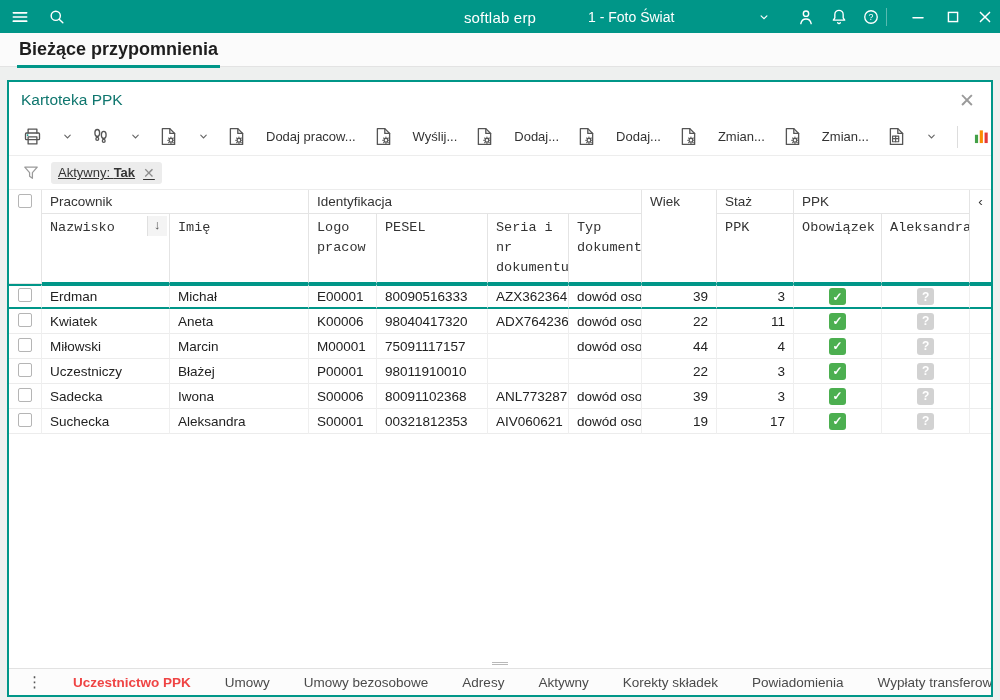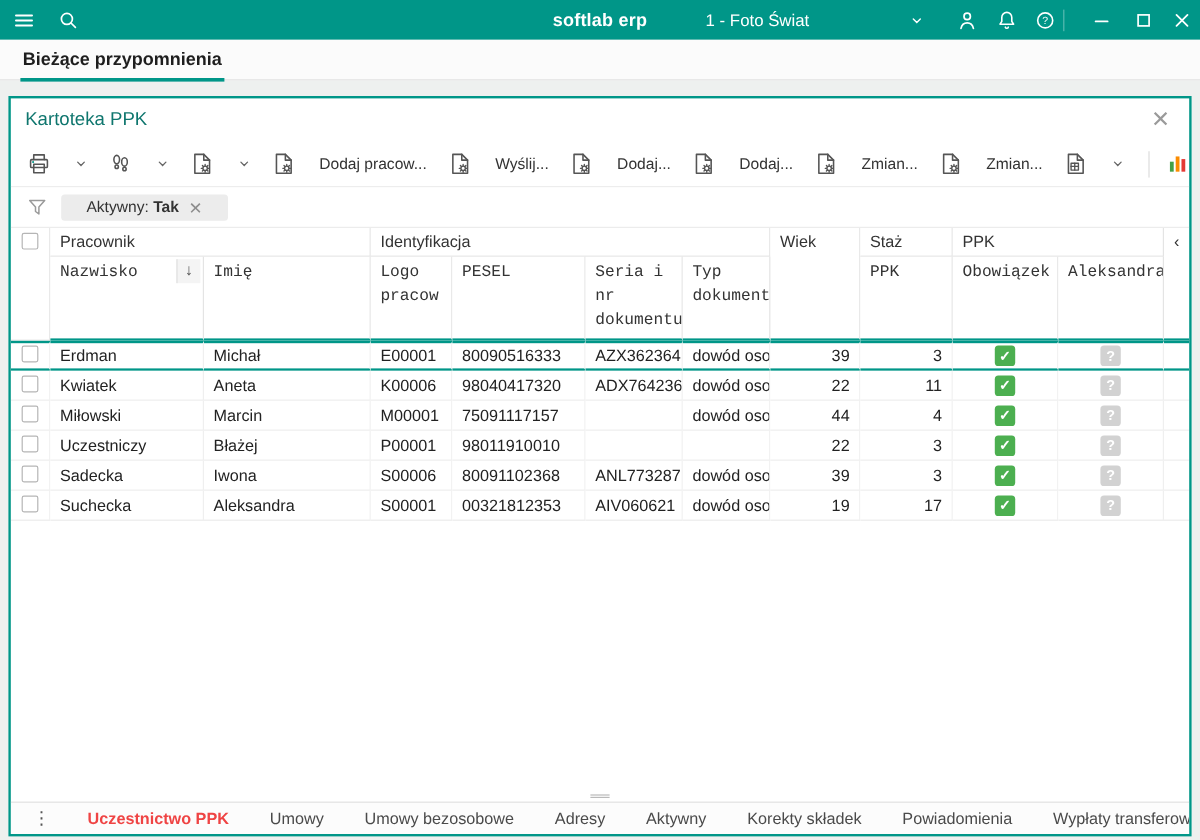--- a/index.html
+++ b/index.html
@@ -4,29 +4,29 @@
 <style>
   * { box-sizing: border-box; margin: 0; padding: 0; }
   html,body { width:1000px; height:700px; overflow:hidden;
     font-family:"Liberation Sans", sans-serif; background:#eef0ef; color:#2b2b2b; }
 
   
   .titlebar { position:relative; height:33px; background:#009688; color:#fff; }
   .titlebar .abs { position:absolute; top:50%; transform:translateY(-50%);
     display:flex; align-items:center; cursor:default; }
   .tb-ic { width:20px; height:20px; display:block; }
-  .titlebar .appname { left:50%; transform:translate(-50%,-50%); font-size:15px; letter-spacing:.2px;font-weight:bold; }
+  .titlebar .appname { left:50%; transform:translate(-50%,-50%); font-size:15px; letter-spacing:.2px; }
   .titlebar .company { left:588px; font-size:14px; }
   .tb-sep { left:886px; width:1px; height:18px; background:rgba(255,255,255,.35); }
 
   
   .tabbar { height:34px; background:#fbfbfb; border-bottom:1px solid #e3e3e3;
     display:flex; align-items:stretch; padding-left:17px; }
   .doc-tab { display:flex; align-items:center; padding:16px 2px; margin-right:20px;
-    font-size:15px; font-weight:bold; color:#1e1e1e;
+    font-size:18px; font-weight:bold; color:#1e1e1e;
     border-bottom:3px solid #009688; cursor:pointer; }
 
   
   .panel { position:absolute; left:7px; right:7px; top:80px; bottom:3px;
     background:#fff; border:2px solid #009688; display:flex; flex-direction:column; overflow:hidden; }
   .panel-header { height:36px; display:flex; align-items:center; padding:0 12px; flex:none; }
   .panel-title { font-size:15.5px; color:#0f766e; }
   .panel-close { margin-left:auto; color:#9a9a9a; font-size:19px; line-height:1; cursor:pointer; padding:2px 4px; }
 
   
@@ -36,21 +36,21 @@
     border-radius:3px; cursor:pointer; }
   .tbtn svg.ic { width:21px; height:21px; flex:none; }
   .chev { width:11px; height:11px; color:#666; flex:none; }
   .v-sep { width:1px; height:22px; background:#ddd; margin:0 8px; flex:none; }
   .ic-stroke { stroke:#555; fill:none; stroke-width:1.5; stroke-linecap:round; stroke-linejoin:round; }
 
   
   .filterrow { height:34px; display:flex; align-items:center; padding:0 12px; gap:10px;
     border-bottom:1px solid #ececec; flex:none; }
   .chip { display:flex; align-items:center; gap:8px; background:#ececec; border-radius:3px;
-    padding:3px 21px; font-size:13px; color:#333; cursor:default; }
+    padding:3px 7px; font-size:13px; color:#333; cursor:default;text-decoration:underline; }
   .chip b { font-weight:bold; }
   .chip .x { color:#8d8d8d; font-size:14px; cursor:pointer; }
 
   
   .gridwrap { flex:1; overflow:hidden; position:relative; }
   table.grid { border-collapse:separate; border-spacing:0; table-layout:fixed; width:100%; font-size:13.5px; }
   .grid th, .grid td { overflow:hidden; white-space:nowrap; text-align:left; font-weight:normal; }
   .grid thead th { color:#333; background:#fff; border-right:1px solid #e4e4e4; padding:4px 8px; vertical-align:top; }
   .grid thead tr.grp th { height:24px; border-bottom:1px solid #e4e4e4; }
   .grid thead tr.grp th.nob { border-bottom:none; }

